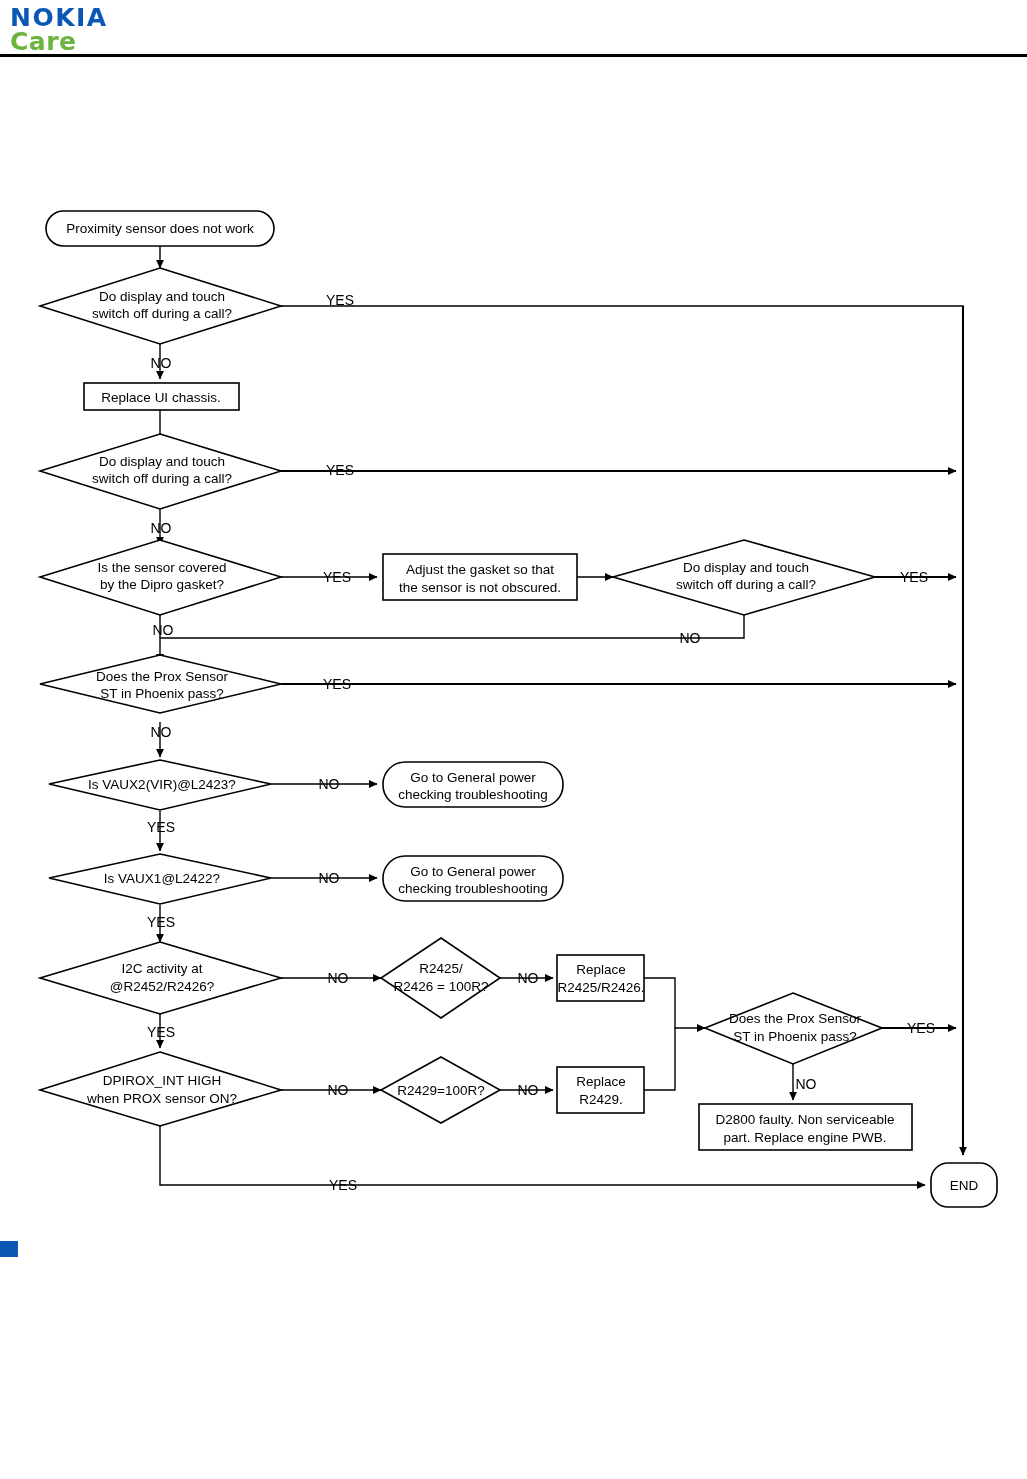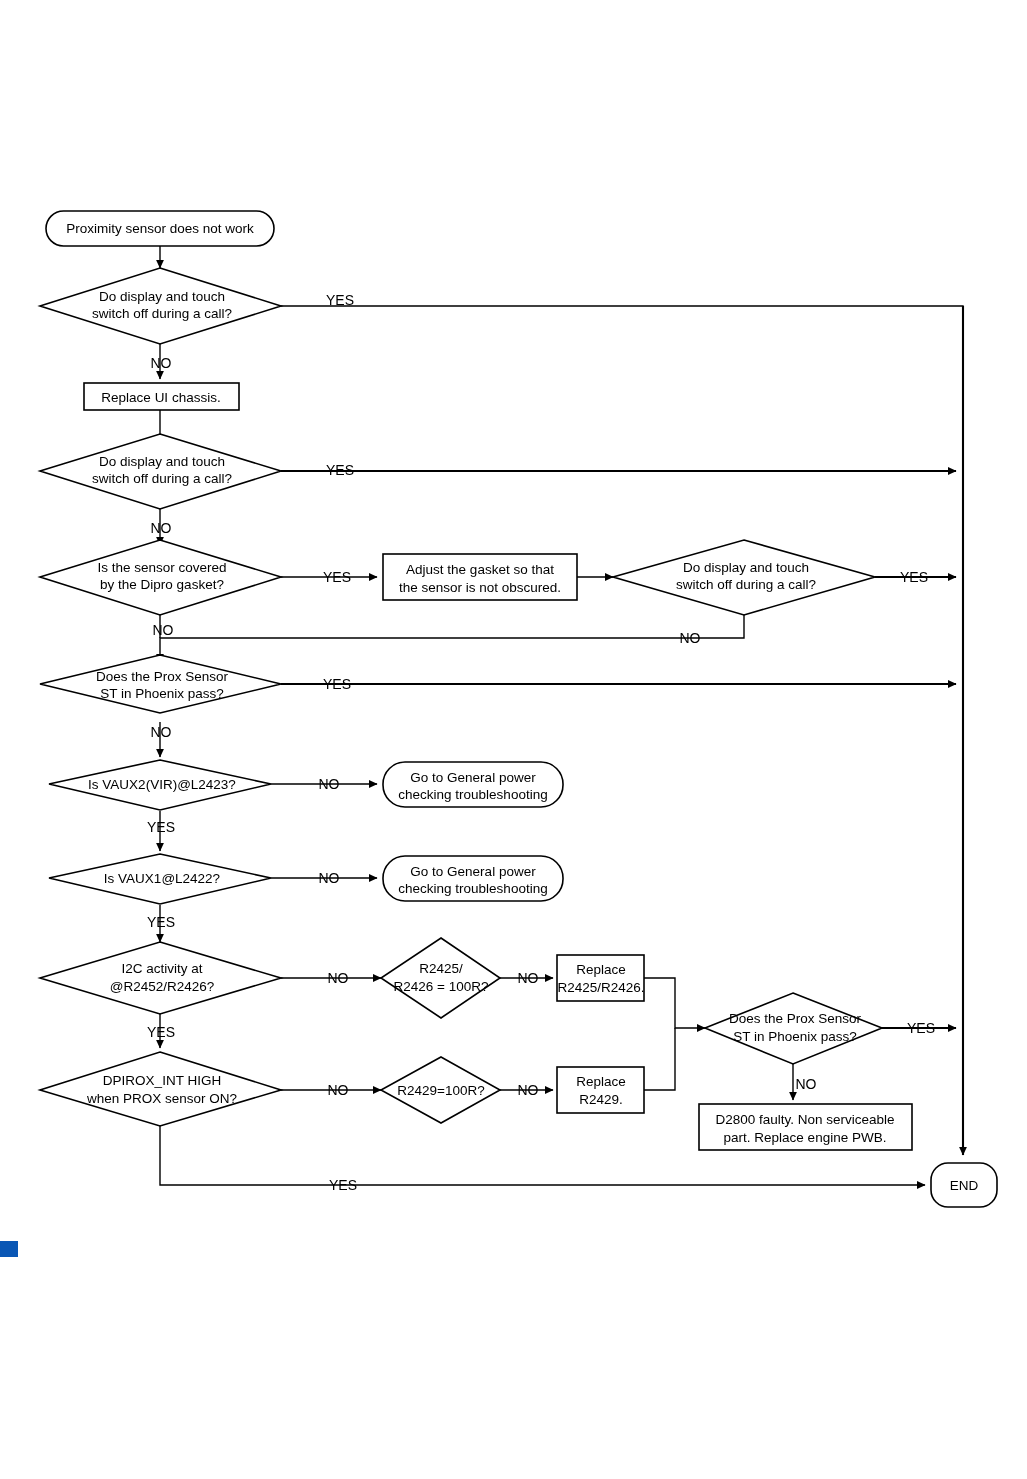--- a/index.html
+++ b/index.html
@@ -36,20 +36,27 @@
   .conn-thick{stroke:#000000;stroke-width:2.1;fill:none;}
   .lbl-node{font-family:"Liberation Sans","DejaVu Sans",sans-serif;font-size:13.5px;fill:#000;text-anchor:middle;}
   .lbl-edge{font-family:"Liberation Sans","DejaVu Sans",sans-serif;font-size:14px;fill:#000;text-anchor:middle;}
   .lbl-end{font-family:"Liberation Sans","DejaVu Sans",sans-serif;font-size:13.5px;fill:#000;text-anchor:middle;}
 </style>
 </head>
 <body>
 
 <div class="page">
 
+  <div class="header">
+    <div class="logo">
+      <div class="logo-nokia">NOKIA</div>
+      <div class="logo-care">Care</div>
+    </div>
+    <div class="header-rule"></div>
+  </div>
 
   <div class="flow">
   <svg width="1027" height="1479" viewBox="0 0 1027 1479" xmlns="http://www.w3.org/2000/svg">
 
     <defs>
       <marker id="ah" markerWidth="9" markerHeight="9" refX="8" refY="4.5" orient="auto" markerUnits="userSpaceOnUse">
         <path d="M0,0.6 L8.6,4.5 L0,8.4 z" fill="#000"></path>
       </marker>
     </defs>
 

